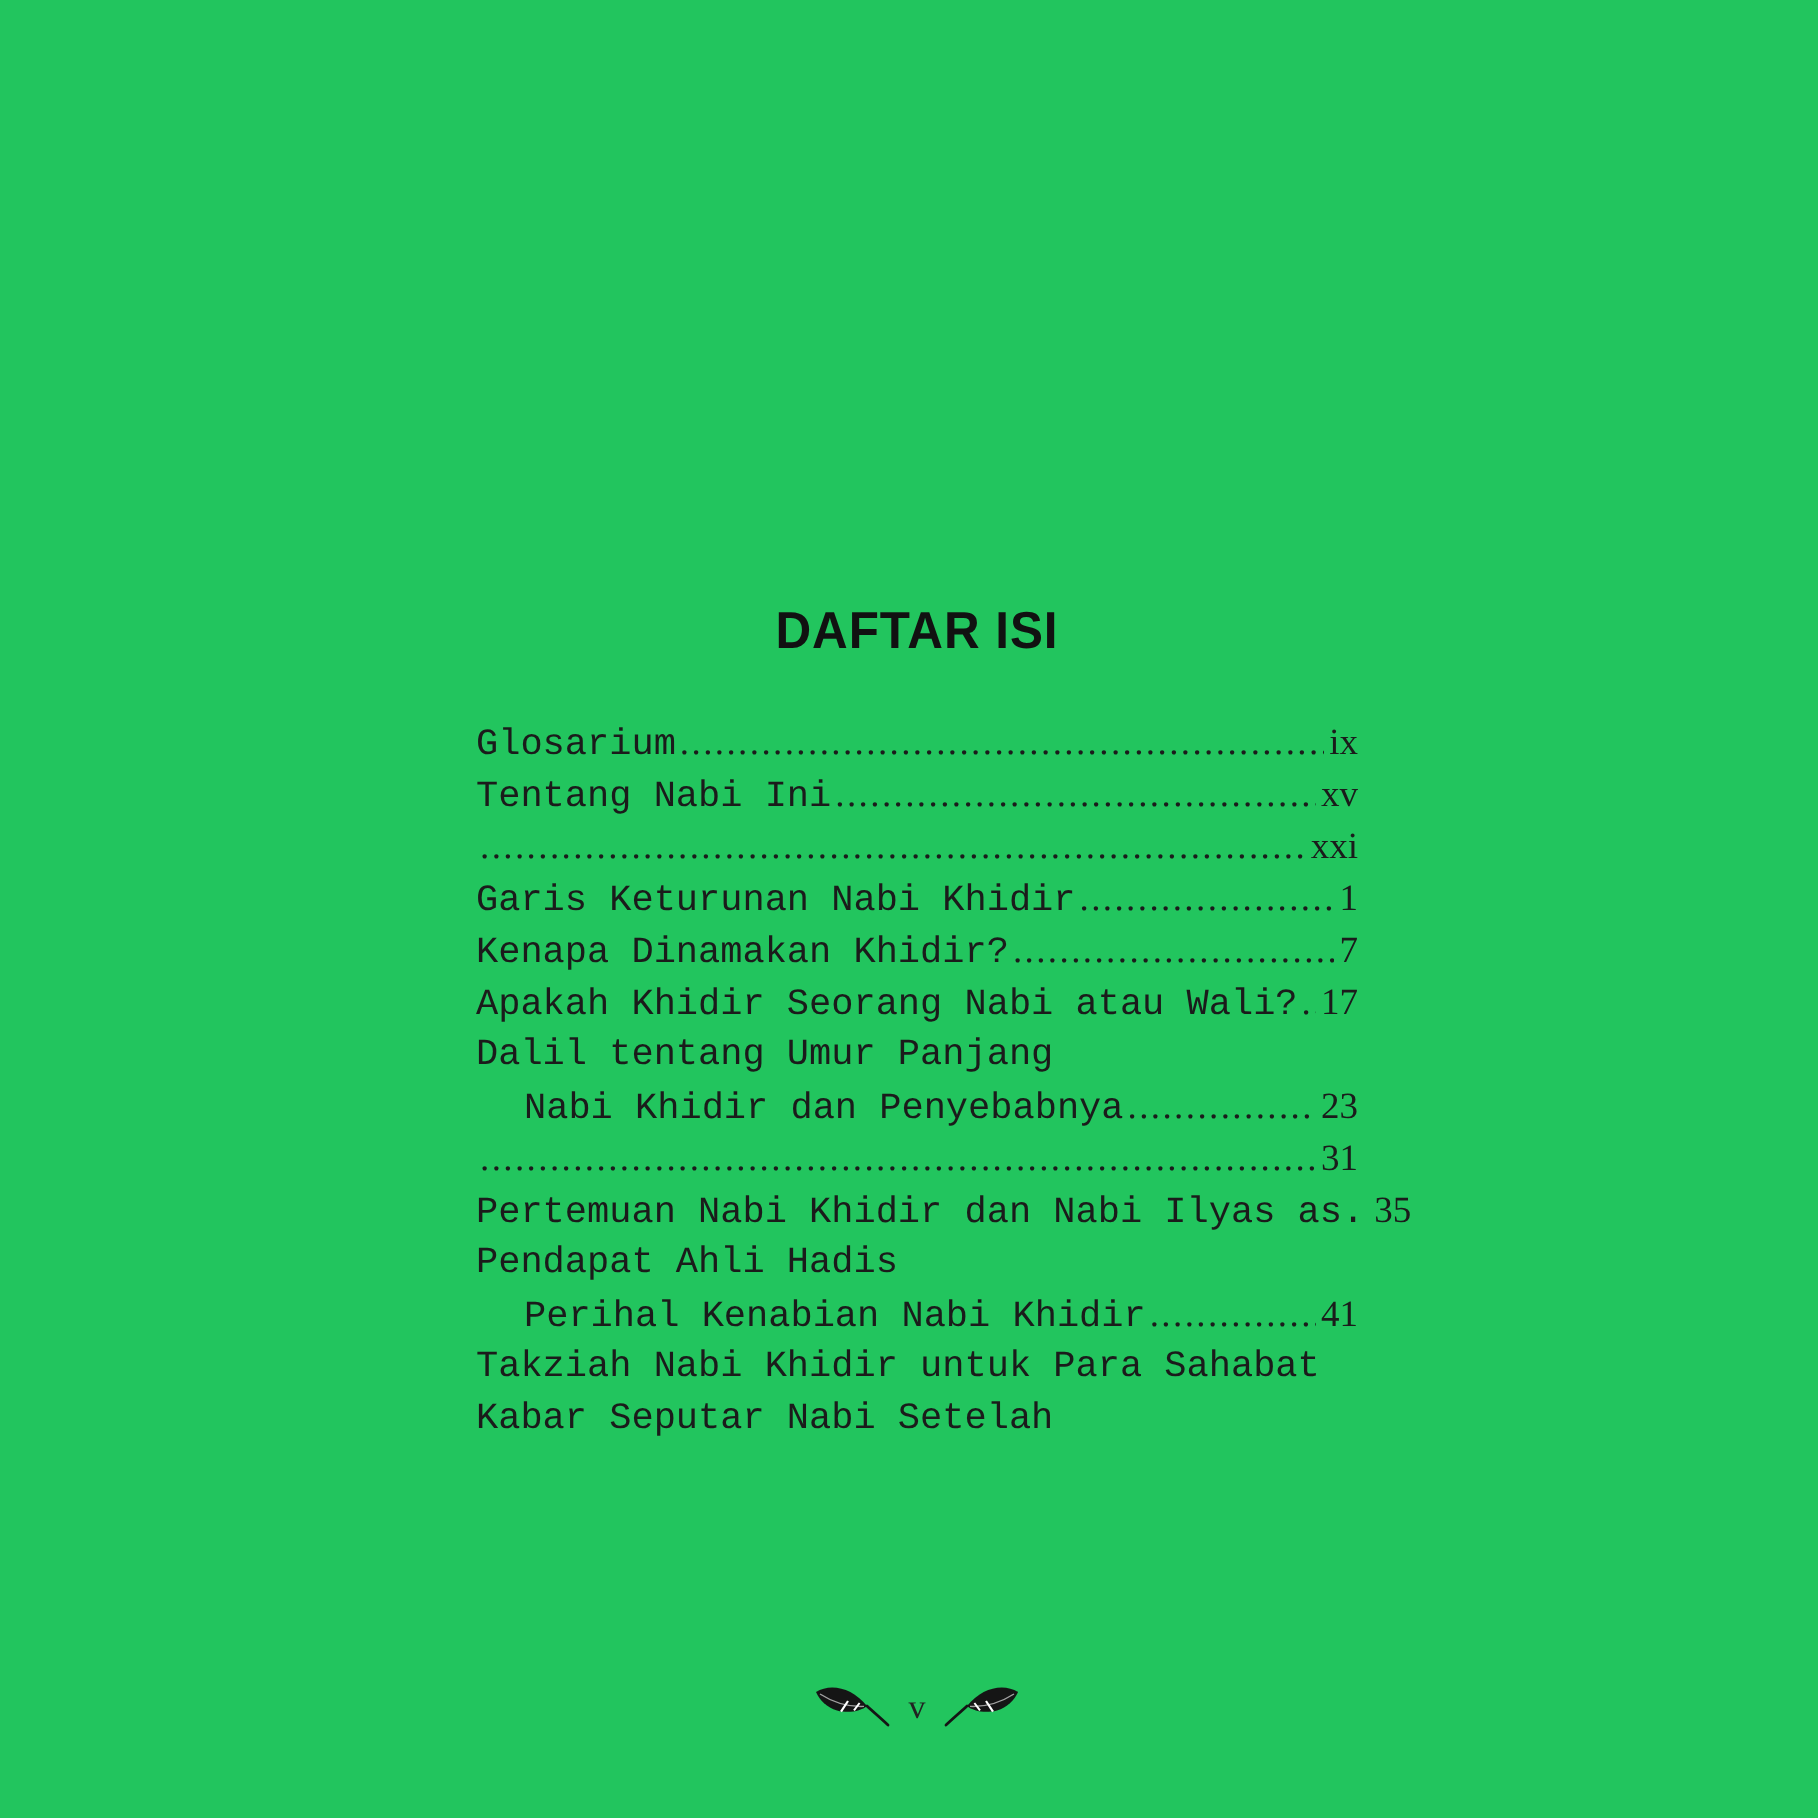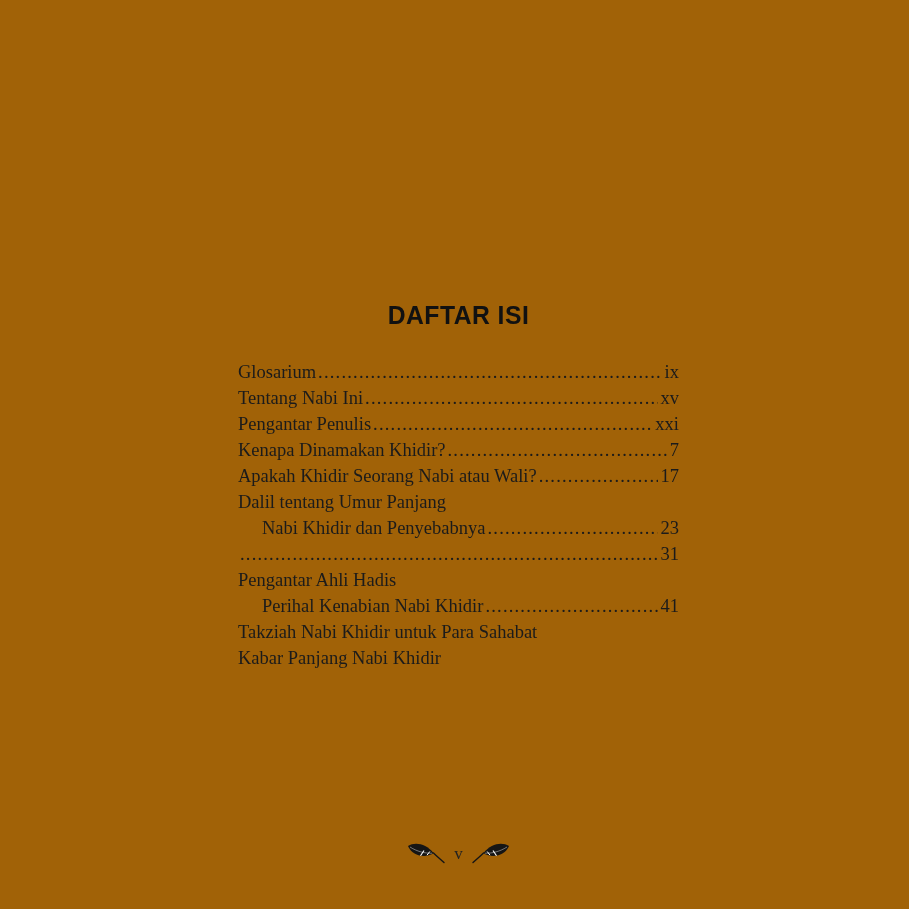--- a/index.html
+++ b/index.html
@@ -2,21 +2,21 @@
 <html><head>
 <meta charset="utf-8">
 <style>
   * { margin: 0; padding: 0; box-sizing: border-box; }
   html, body { background: #ffffff; }
   body { width: 909px; height: 909px; }
   .page {
     position: relative;
     width: 909px;
     height: 909px;
-    background: #a16207;
+    background: #22c55e;
     overflow: hidden;
     font-family: "Liberation Serif", serif;
     color: #1b1b1b;
   }
   .title {
     position: absolute;
     left: 234px;
     top: 300px;
     width: 449px;
     text-align: center;
@@ -37,21 +37,21 @@
   }
   .row {
     display: flex;
     align-items: baseline;
     height: 26px;
     font-size: 18.5px;
     line-height: 26px;
     white-space: nowrap;
   }
   .row.indent { padding-left: 24px; }
-  .t { flex: 0 0 auto; }
+  .t { flex: 0 0 auto; font-family: Liberation Mono, monospace; }
   .dots {
     flex: 1 1 auto;
     overflow: hidden;
     min-width: 0;
     margin-left: 2px;
   }
   .dots::after {
     content: "...................................................................................................................................................";
     letter-spacing: 1.2px;
     color: #1b1b1b;
@@ -94,25 +94,29 @@
       <span class="pg">ix</span>
     </div>
 
     <div class="row">
       <span class="t">Tentang Nabi Ini</span>
       <span class="dots"></span>
       <span class="pg">xv</span>
     </div>
 
     <div class="row">
-      <span class="t">Pengantar Penulis</span>
       <span class="dots"></span>
       <span class="pg">xxi</span>
     </div>
 
+    <div class="row">
+      <span class="t">Garis Keturunan Nabi Khidir</span>
+      <span class="dots"></span>
+      <span class="pg">1</span>
+    </div>
 
     <div class="row">
       <span class="t">Kenapa Dinamakan Khidir?</span>
       <span class="dots"></span>
       <span class="pg">7</span>
     </div>
 
 
     <div class="row">
       <span class="t">Apakah Khidir Seorang Nabi atau Wali?</span>
@@ -128,38 +132,43 @@
       <span class="t">Nabi Khidir dan Penyebabnya</span>
       <span class="dots"></span>
       <span class="pg">23</span>
     </div>
 
     <div class="row">
       <span class="dots"></span>
       <span class="pg">31</span>
     </div>
 
+    <div class="row">
+      <span class="t">Pertemuan Nabi Khidir dan Nabi Ilyas as.</span>
+      <span class="dots"></span>
+      <span class="pg">35</span>
+    </div>
 
     <div class="row">
-      <span class="t">Pengantar Ahli Hadis</span>
+      <span class="t">Pendapat Ahli Hadis</span>
     </div>
 
     <div class="row indent">
       <span class="t">Perihal Kenabian Nabi Khidir</span>
       <span class="dots"></span>
       <span class="pg">41</span>
     </div>
 
     <div class="row">
       <span class="t">Takziah Nabi Khidir untuk Para Sahabat</span>
     </div>
 
 
     <div class="row">
-      <span class="t">Kabar Panjang Nabi Khidir</span>
+      <span class="t">Kabar Seputar Nabi Setelah</span>
     </div>
 
 
   </div>
 
   <div class="footer">
     <svg class="feather" width="38" height="22" viewBox="0 0 38 22">
       <path d="M1,4 C8,-0.5 19,1.5 26.5,11 C23.5,13.5 17.5,14.8 11.5,13.2 C6.5,11.8 2.8,8.2 1,4 Z" fill="#151515"></path>
       <path d="M13.5,13.8 L17,8.5" stroke="#ffffff" stroke-width="1.1" fill="none"></path>
       <path d="M20,13.2 L22.8,9.5" stroke="#ffffff" stroke-width="1" fill="none"></path>

